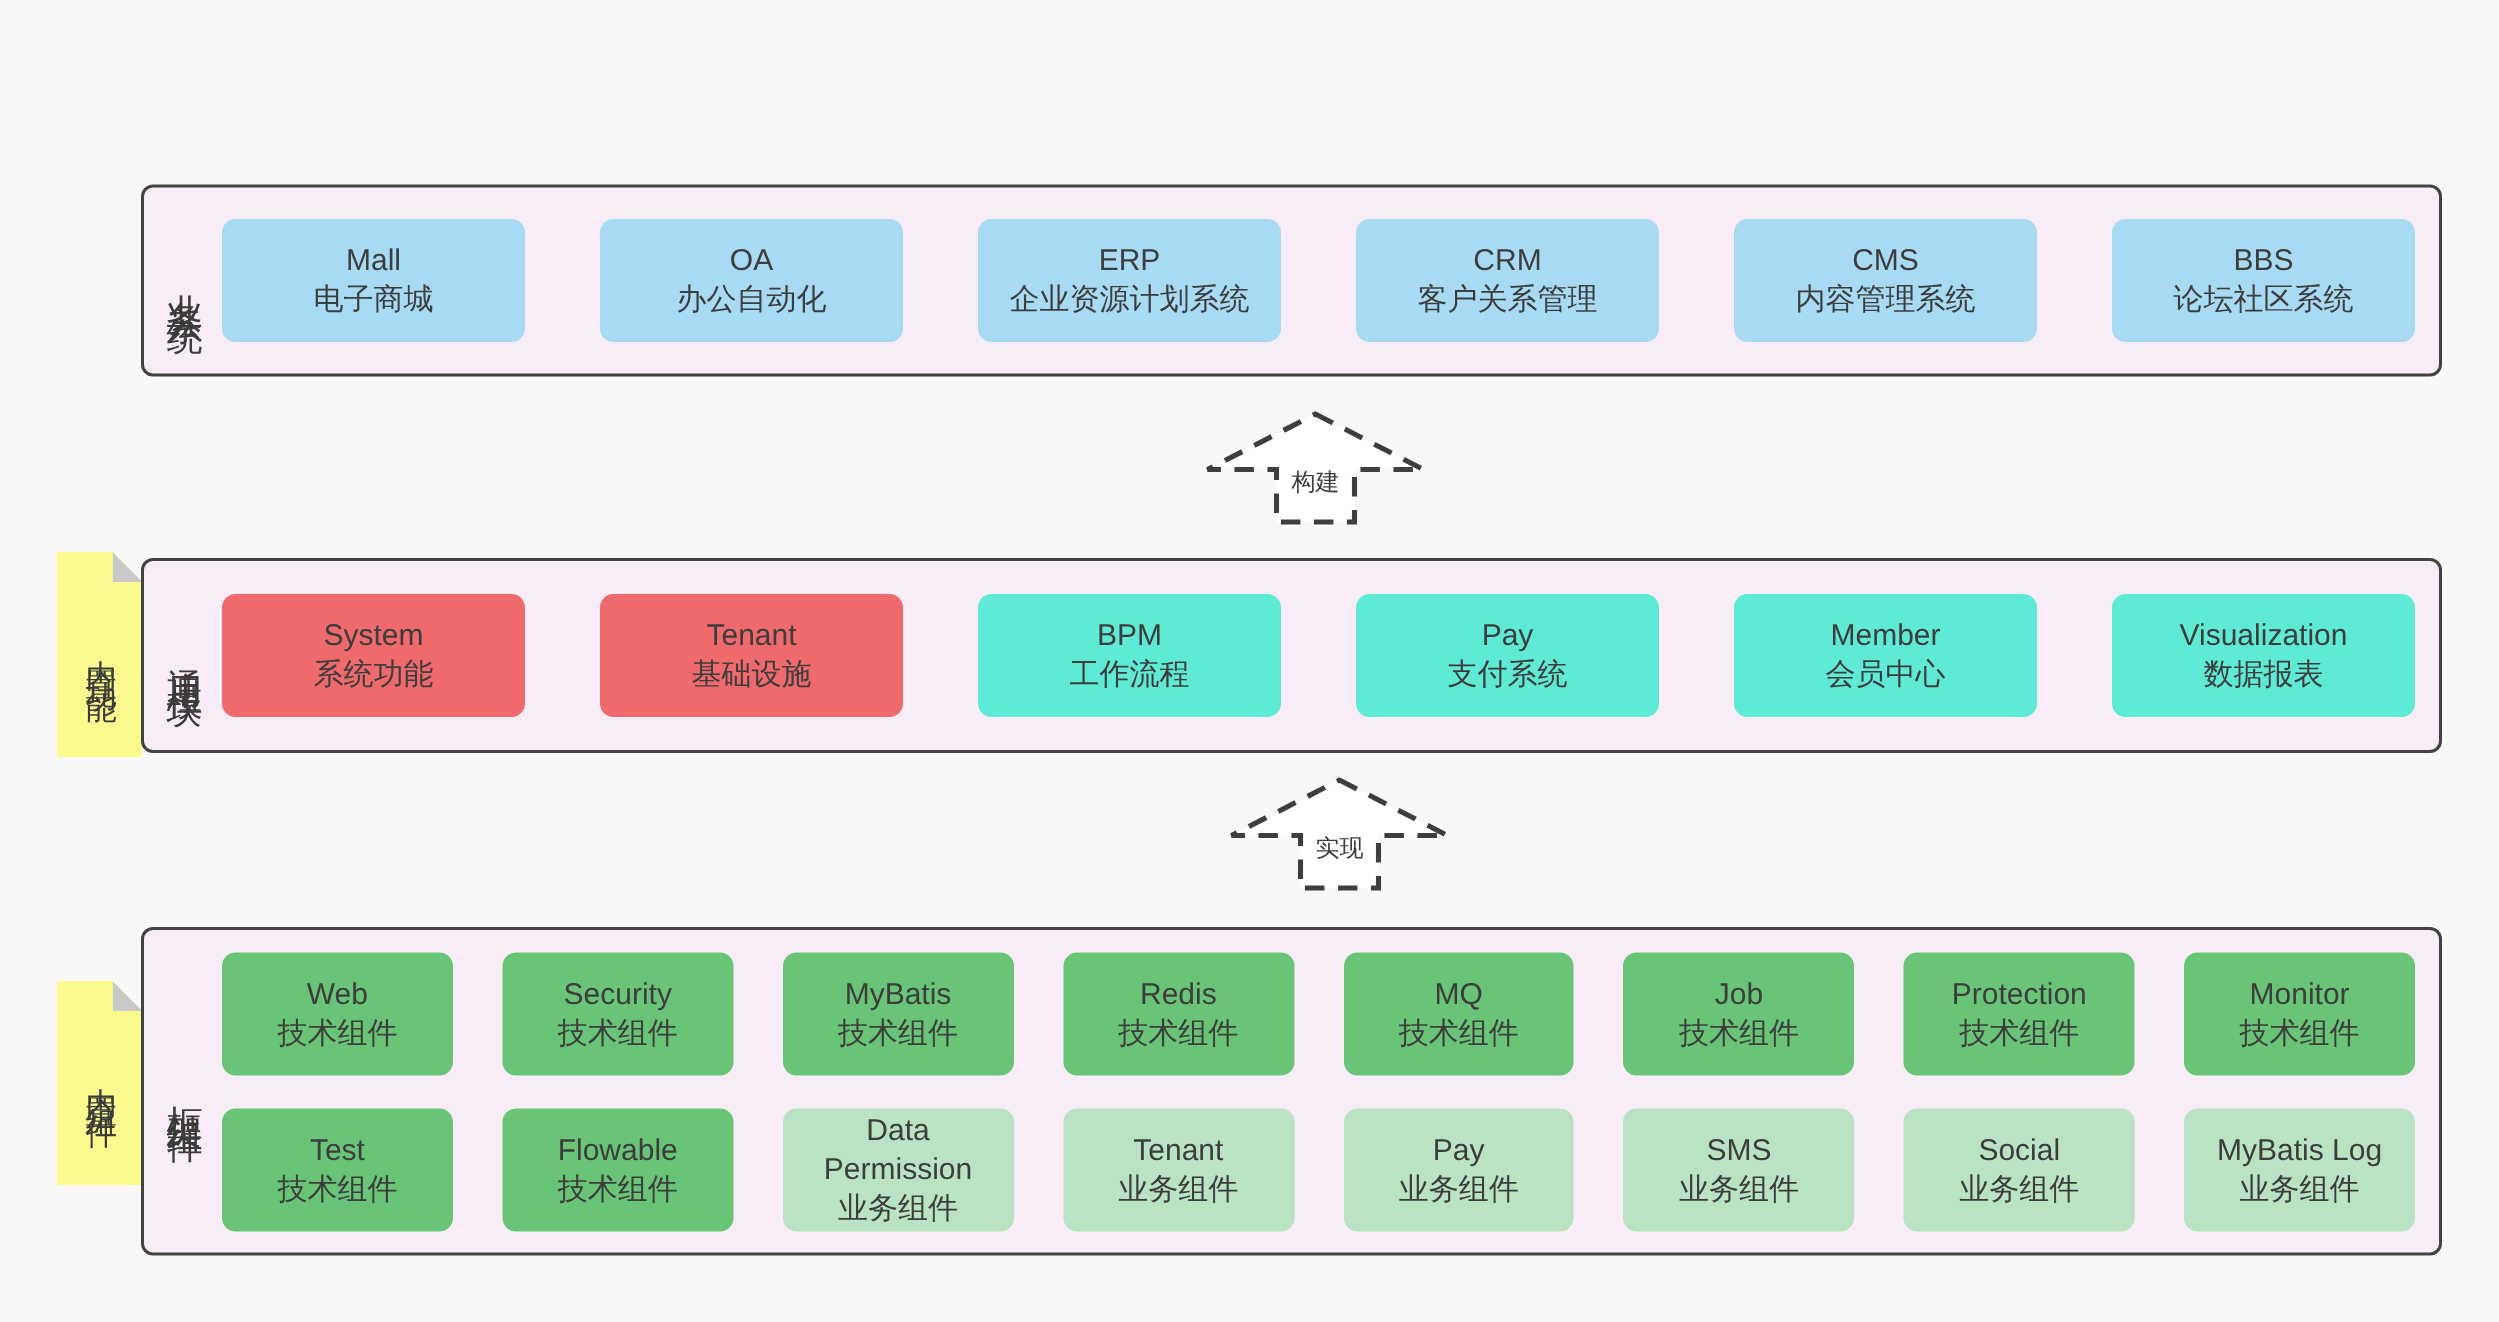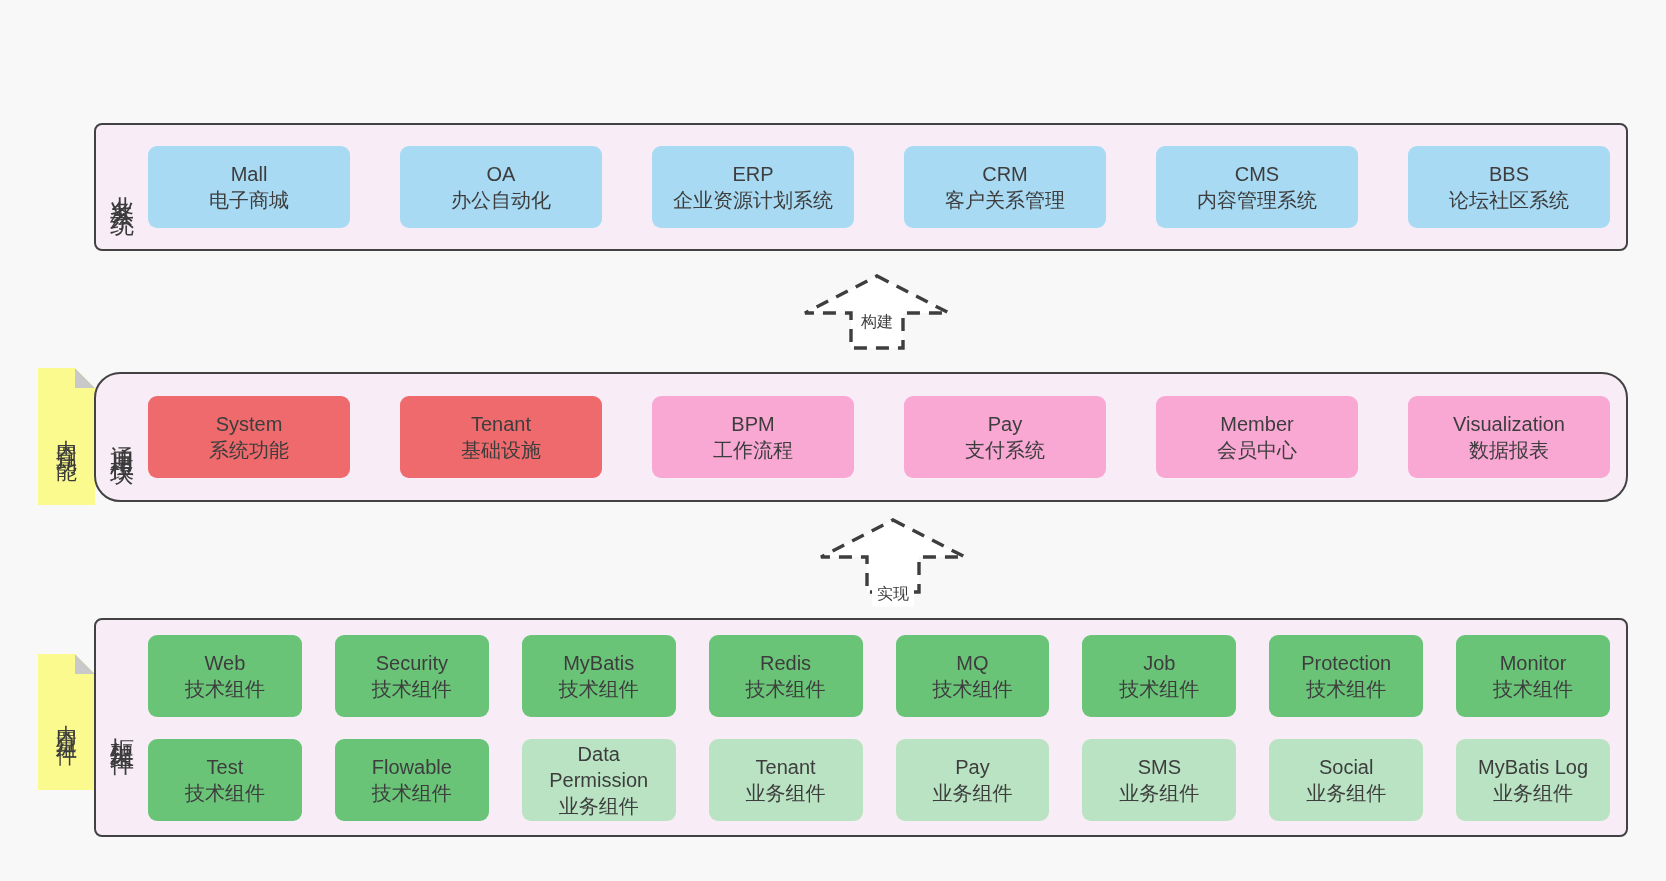--- a/index.html
+++ b/index.html
@@ -9,21 +9,21 @@
     background:#f8f8f8; overflow:hidden;
     color:#3d3d3d;
   }
   
   .band {
     position:absolute; left:94px; width:1534px;
     background:#f8edf6; border:2px solid #424242; border-radius:8px;
     box-sizing:border-box; display:flex; z-index:2;
   }
   .band1 { top:123px; height:128px; }
-  .band2 { top:372px; height:130px;border-radius:26px; }
+  .band2 { top:372px; height:130px; }
   .band3 { top:618px; height:219px; }
 
   .band-label {
     width:52px; flex:0 0 52px; display:flex; align-items:center; justify-content:center;
     writing-mode:vertical-rl; text-orientation:upright;
     font-size:24px; letter-spacing:5px; color:#3b3b3b;
   }
   .boxes {
     flex:1; display:flex; align-items:center; gap:50px; padding-right:16px;
   }
@@ -34,21 +34,21 @@
   
   .box {
     height:82px; border-radius:9px; flex:1;
     display:flex; flex-direction:column; align-items:center; justify-content:center;
     text-align:center; font-size:20px; line-height:26px; color:#3d3d3d;
     padding:0 8px; box-sizing:border-box;
   }
   .grid-boxes .box { flex:none; }
   .blue   { background:#a8daf3; }
   .red    { background:#ee6a6d; }
-  .pink   { background:#f9a8d4; }
+  .pink   { background:#5eead4; }
   .gdark  { background:#6ac478; }
   .glight { background:#b9e3c2; }
 
   
   .sticky {
     position:absolute; left:38px; width:57px; background:#fafa8e;
     clip-path:polygon(0 0, calc(100% - 20px) 0, 100% 20px, 100% 100%, 0 100%);
     display:flex; align-items:center; justify-content:center; z-index:1;
   }
   .sticky-mid { top:368px; height:137px; }
@@ -146,21 +146,21 @@
       <div class="box pink">
         <div>Visualization</div>
         <div>数据报表</div>
       </div>
     </div>
   </div>
 
   <svg class="arrow-svg" style="left:812px; top:516px;" width="162" height="80">
     <polygon points="81,4 153,41 107,41 107,76 55,76 55,41 9,41" fill="#ffffff" stroke="#3e3e3e" stroke-width="3.4" stroke-dasharray="13,9" stroke-linejoin="miter"></polygon>
   </svg>
-  <div class="arrow-label" style="left:893px; top:566px;margin-top:28px;">实现</div>
+  <div class="arrow-label" style="left:893px; top:566px;">实现</div>
 
   <div class="band band3">
     <div class="band-label">框架组件</div>
     <div class="grid-boxes">
       <div class="box gdark">
         <div>Web</div>
         <div>技术组件</div>
       </div>
       <div class="box gdark">
         <div>Security</div>

